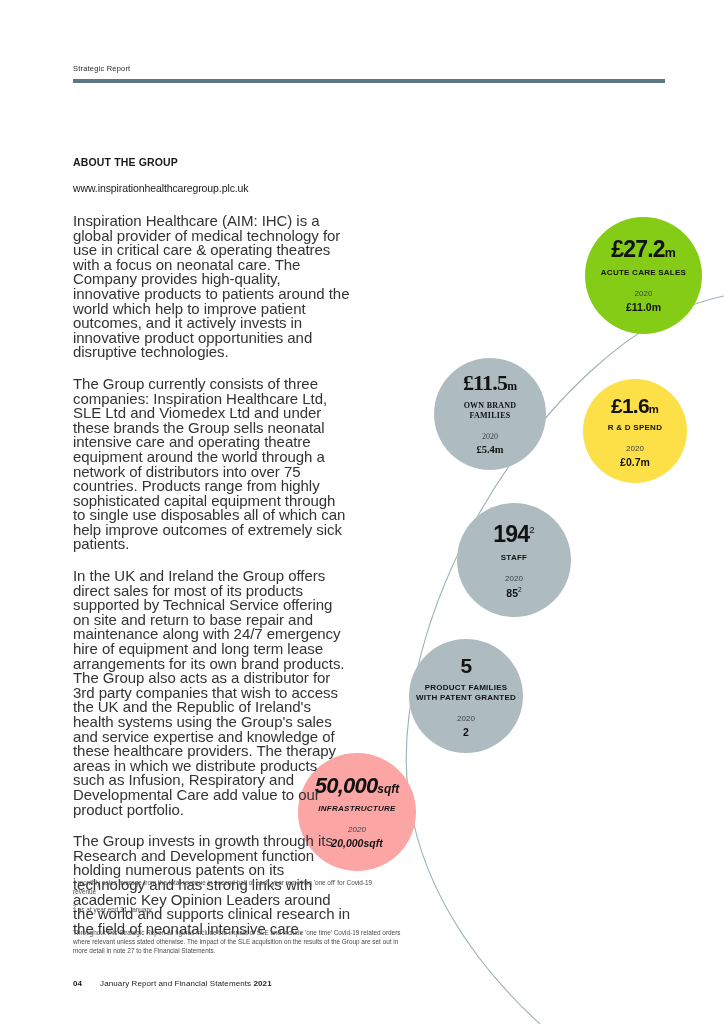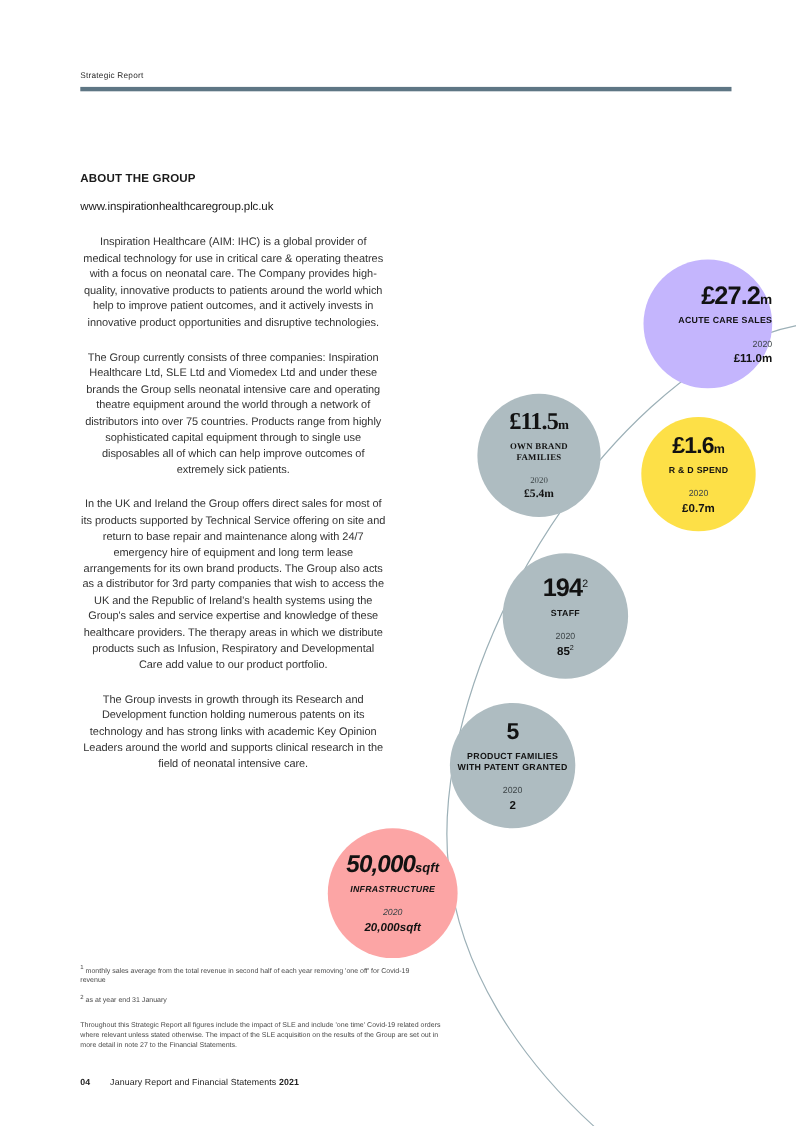--- a/index.html
+++ b/index.html
@@ -64,26 +64,25 @@
     margin: 0 0 14px 0;
   }
   .url {
     font-size: 10.5px;
     font-weight: 400;
     color: #1a1a1a;
     letter-spacing: -0.1px;
     margin: 0 0 20px 0;
   }
   .para {
-    font-size: 10px;
+    font-size: 15px;
     line-height: 14.6px;
     color: #333333;
     margin: 0 0 17px 0;
     letter-spacing: -0.05px;
-    text-align: center;
   }
 
   
   .graphic {
     position: absolute;
     left: 0;
     top: 0;
     width: 724px;
     height: 1024px;
     pointer-events: none;
@@ -202,21 +201,21 @@
   <div class="eyebrow">Strategic Report</div>
   <div class="rule" style="background: rgb(94, 118, 132);"></div>
 
   <svg class="arc" width="724" height="1024" viewBox="0 0 724 1024" aria-hidden="true">
     <path d="M 724 296 C 640 312 540 400 470 530 C 420 625 400 720 408 790
              C 418 880 470 960 540 1024" fill="none" stroke="#9cb0b7" stroke-width="1.1"></path>
   </svg>
 
   <div class="graphic">
 
-    <div class="bubble" style="left: 585px; top: 236px; width: 117px; height: 117px; background: #c4b5fd; align-items: flex-end;">
+    <div class="bubble" style="left: 585px; top: 217px; width: 117px; height: 117px; background: #84cc16;">
       <div class="b-value" style="font-size:23px;">
         <span>£27.2</span><span class="unit">m</span>
       </div>
       <div class="b-label">ACUTE CARE SALES</div>
       <div class="b-year">2020</div>
       <div class="b-prev">
         <span>£11.0m</span>
       </div>
     </div>
 

